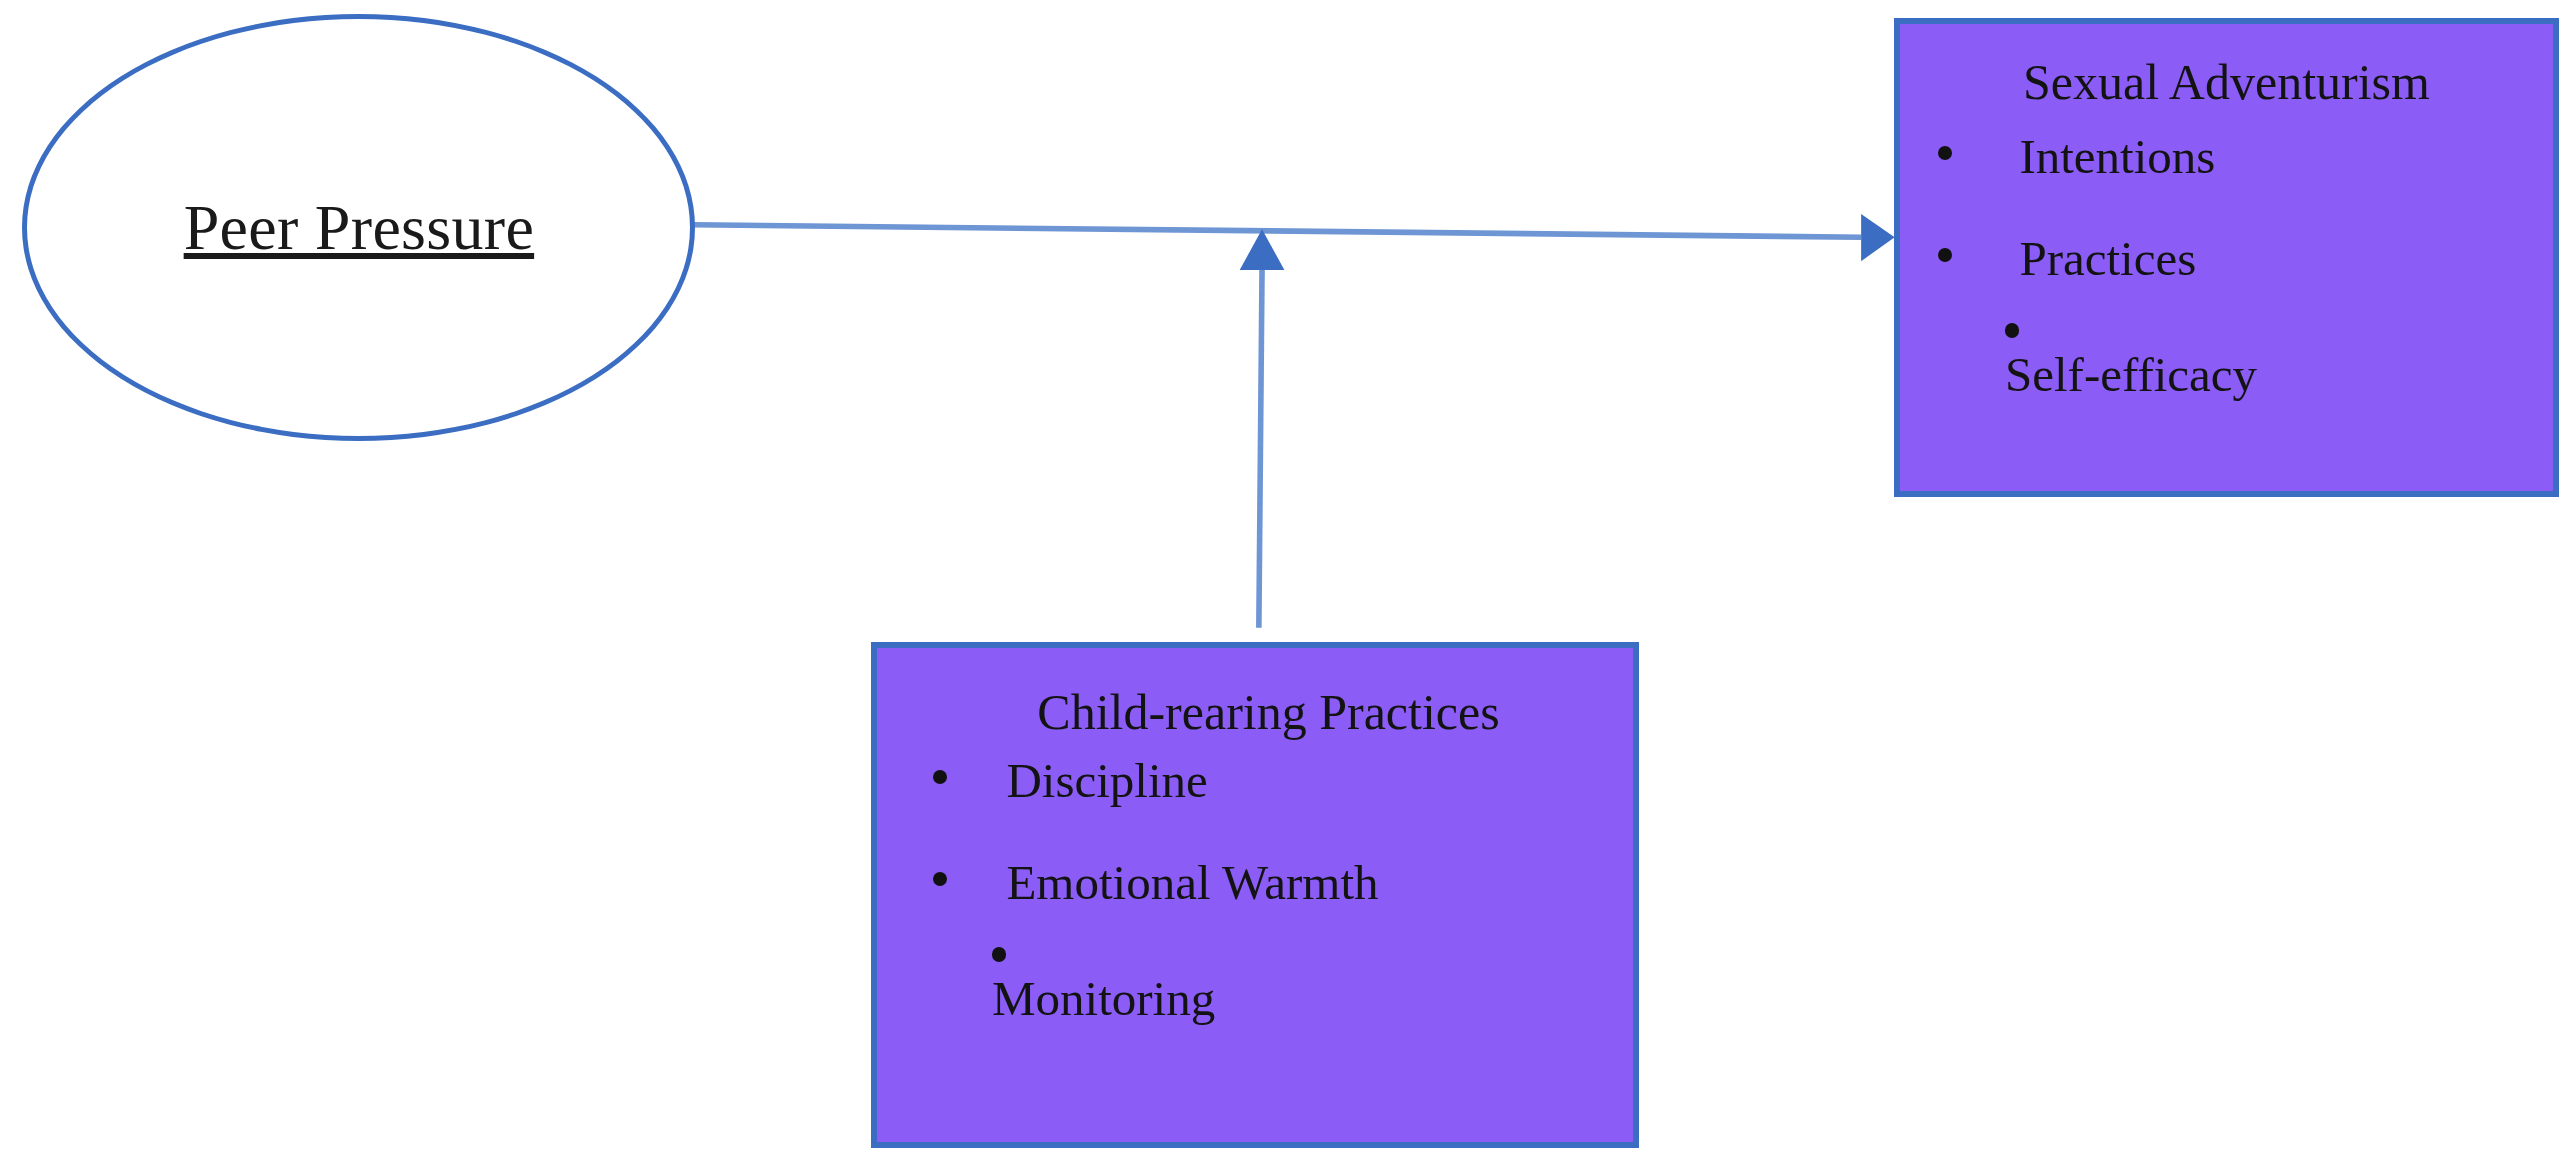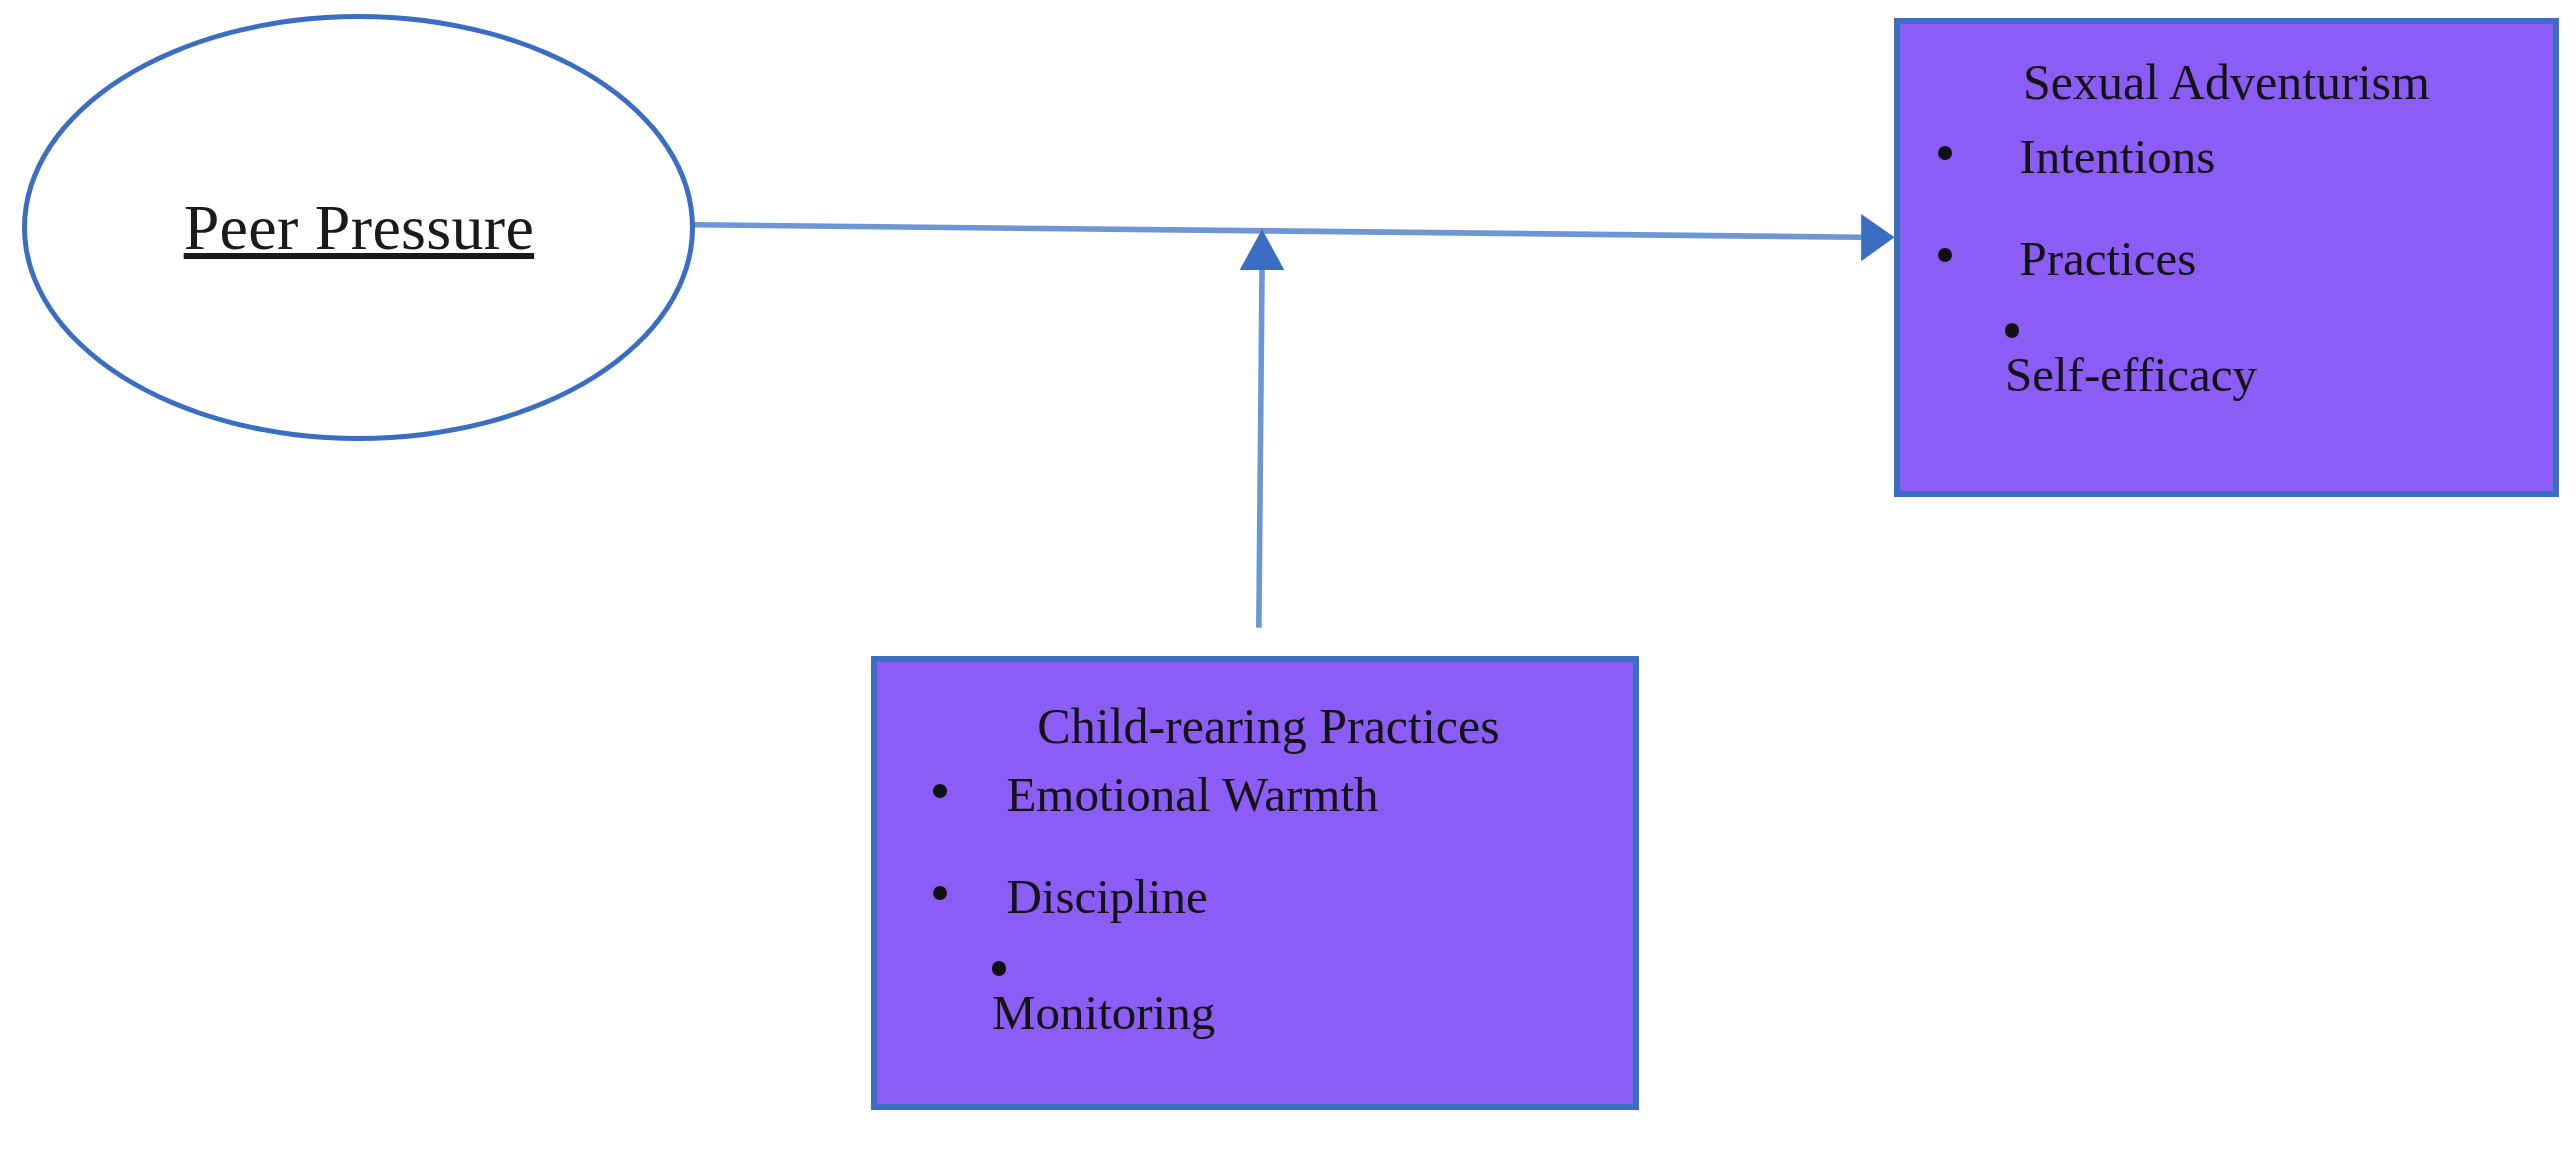--- a/index.html
+++ b/index.html
@@ -57,23 +57,23 @@
     background: #8b5cf6;
   }
   #box-sexual-adventurism {
     left: 1894px;
     top: 17.6px;
     width: 665px;
     height: 479px;
   }
   #box-child-rearing {
     left: 871px;
-    top: 656px;
+    top: 642px;
     width: 768px;
-    height: 454px;
+    height: 506px;
   }
   .box-title {
     text-align: center;
     font-size: 50px;
     line-height: 1.05;
     color: #131313;
     white-space: nowrap;
   }
   #box-sexual-adventurism .box-title {
     margin-top: 32px;
@@ -154,25 +154,25 @@
         <span class="bullet-text">Self-efficacy</span>
       </li>
     </ul>
   </div>
 
   <div class="node-box" id="box-child-rearing">
     <div class="box-title">Child-rearing Practices</div>
     <ul class="bullet-list">
       <li class="bullet-item">
         <span class="bullet-dot"></span>
-        <span class="bullet-text">Emotional Warmth</span>
+        <span class="bullet-text">Discipline</span>
       </li>
       <li class="bullet-item">
         <span class="bullet-dot"></span>
-        <span class="bullet-text">Discipline</span>
+        <span class="bullet-text">Emotional Warmth</span>
       </li>
       <li class="bullet-item">
         <span class="bullet-dot"></span>
         <span class="bullet-text">Monitoring</span>
       </li>
     </ul>
   </div>
 
 </div>
 

